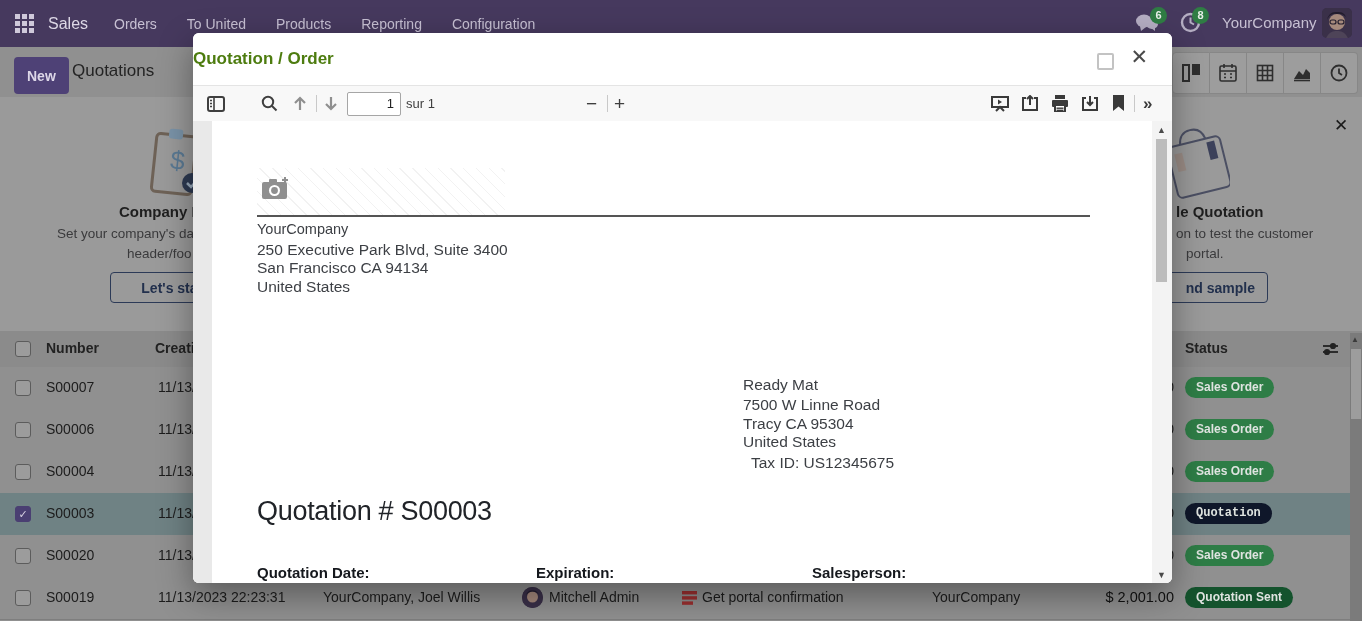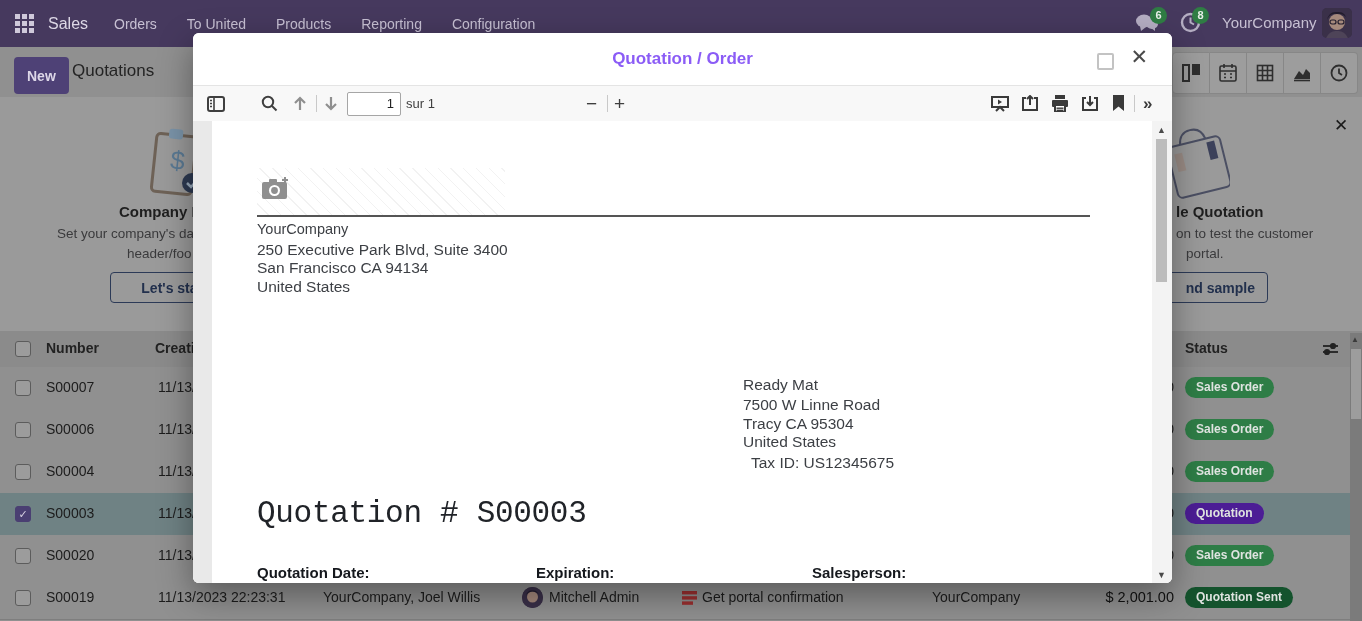--- a/index.html
+++ b/index.html
@@ -37,32 +37,32 @@
   #list-header{position:absolute;left:0;top:0;width:1362px;height:36px;background:#8b8b8b;border-bottom:1px solid #747474;}
   .hdr{position:absolute;top:9px;font-size:14px;font-weight:700;color:#222;}
   .row{position:absolute;left:0;width:1362px;height:42px;background:#909090;border-bottom:1px solid #7e7e7e;}
   .row.selected{background:#6f8284;}
   .cell{position:absolute;top:12px;font-size:14px;color:#1c1c1c;white-space:nowrap;}
   .cb{position:absolute;left:15px;width:14px;height:14px;border:1px solid #5c5c5c;border-radius:3px;background:#9c9c9c;}
   .cb.checked{background:#4a3f72;border-color:#4a3f72;color:#d7d2e2;font-size:11px;line-height:14px;text-align:center;font-weight:700;}
   .pill{position:absolute;left:1185px;top:10px;height:21px;line-height:21px;padding:0 11px;border-radius:11px;
         font-size:12px;font-weight:700;color:#dfe4e0;}
   .b-green{background:#2e7d46;}
-  .b-teal{background:#4c1d95;}
+  .b-teal{background:#0f172a;font-family:Liberation Mono, monospace;}
   .b-purple{background:#14532d;}
   .mini-avatar{position:absolute;left:522px;top:10px;width:21px;height:21px;border-radius:50%;overflow:hidden;background:#3b3147;}
   #page-scrollbar{position:absolute;left:1350px;top:333px;width:12px;height:288px;background:#7b7b7b;}
   #page-scroll-thumb{position:absolute;left:1351px;top:349px;width:10px;height:70px;background:#9d9d9d;}
   .sb-arrow{position:absolute;left:1351px;font-size:8px;color:#3b3b3b;}
 
   
   #modal{position:absolute;left:193px;top:33px;width:979px;height:550px;background:#fff;border-radius:6px;
          box-shadow:0 12px 34px rgba(0,0,0,.38);overflow:hidden;}
   #modal-header{position:absolute;left:0;top:0;width:100%;height:52px;background:#fff;}
-  #modal-title{position:absolute;left:0;right:0;top:16px;text-align:center;font-size:17px;font-weight:700;color:#8b5cf6;}
+  #modal-title{position:absolute;left:0;right:0;top:16px;font-size:17px;font-weight:700;color:#4d7c0f;}
   #modal-max{position:absolute;right:58px;top:20px;width:13px;height:13px;border:2px solid #c3c3c3;border-radius:2px;cursor:pointer;}
   #modal-close{position:absolute;right:24px;top:12px;font-size:21px;color:#4a4a4a;cursor:pointer;}
 
   #pdf-toolbar{position:absolute;left:0;top:52px;width:100%;height:35px;background:#f8f8f8;
                border-top:1px solid #e4e4e4;border-bottom:1px solid #b6b6b6;}
   .tb{position:absolute;top:0;height:35px;display:flex;align-items:center;color:#3f3f3f;}
   .tb-divider{width:1px;height:17px;background:#c9c9c9;}
   #page-input{width:44px;height:22px;border:1px solid #a6a6a6;border-radius:2px;text-align:right;
               font-size:13px;padding:0 6px 0 2px;color:#222;background:#fff;}
   #zoom-select{height:25px;background:#d6d6d6;border:none;border-radius:3px;font-size:13px;color:#1f1f1f;
@@ -74,21 +74,21 @@
   #pdf-scrollbar{position:absolute;left:959px;top:0;width:20px;height:462px;background:#f3f3f3;}
   #pdf-thumb{position:absolute;left:963px;top:18px;width:11px;height:143px;background:#bcbcbc;}
   .pdf-sb-arrow{position:absolute;left:964px;font-size:9px;color:#4a4a4a;}
 
   
   .doc-text{position:absolute;color:#3c3f44;font-size:15.5px;white-space:nowrap;}
   #logo-hatch{position:absolute;left:64px;top:47px;width:248px;height:49px;
       background:repeating-linear-gradient(45deg,rgba(0,0,0,0.05) 0 1px,transparent 1px 9px);}
   #logo-text{position:absolute;left:101px;top:52px;font-size:26px;font-weight:700;color:#9b9b9b;letter-spacing:.5px;}
   #doc-rule{position:absolute;left:64px;top:94px;width:833px;height:2px;background:#555;}
-  #doc-heading{position:absolute;left:64px;top:375px;font-size:31px;color:#202328;letter-spacing:-.3px;font-family:Liberation Mono, monospace;}
+  #doc-heading{position:absolute;left:64px;top:375px;font-size:27px;color:#202328;letter-spacing:-.3px;}
   .field-label{position:absolute;top:443px;font-size:15px;font-weight:700;color:#15181d;white-space:nowrap;}
 </style>
 </head>
 <body>
 
 <div id="app">
 
   <div id="navbar">
     <span style="margin-left:15px;display:flex;">
       <svg width="19" height="19" viewBox="0 0 19 19">

